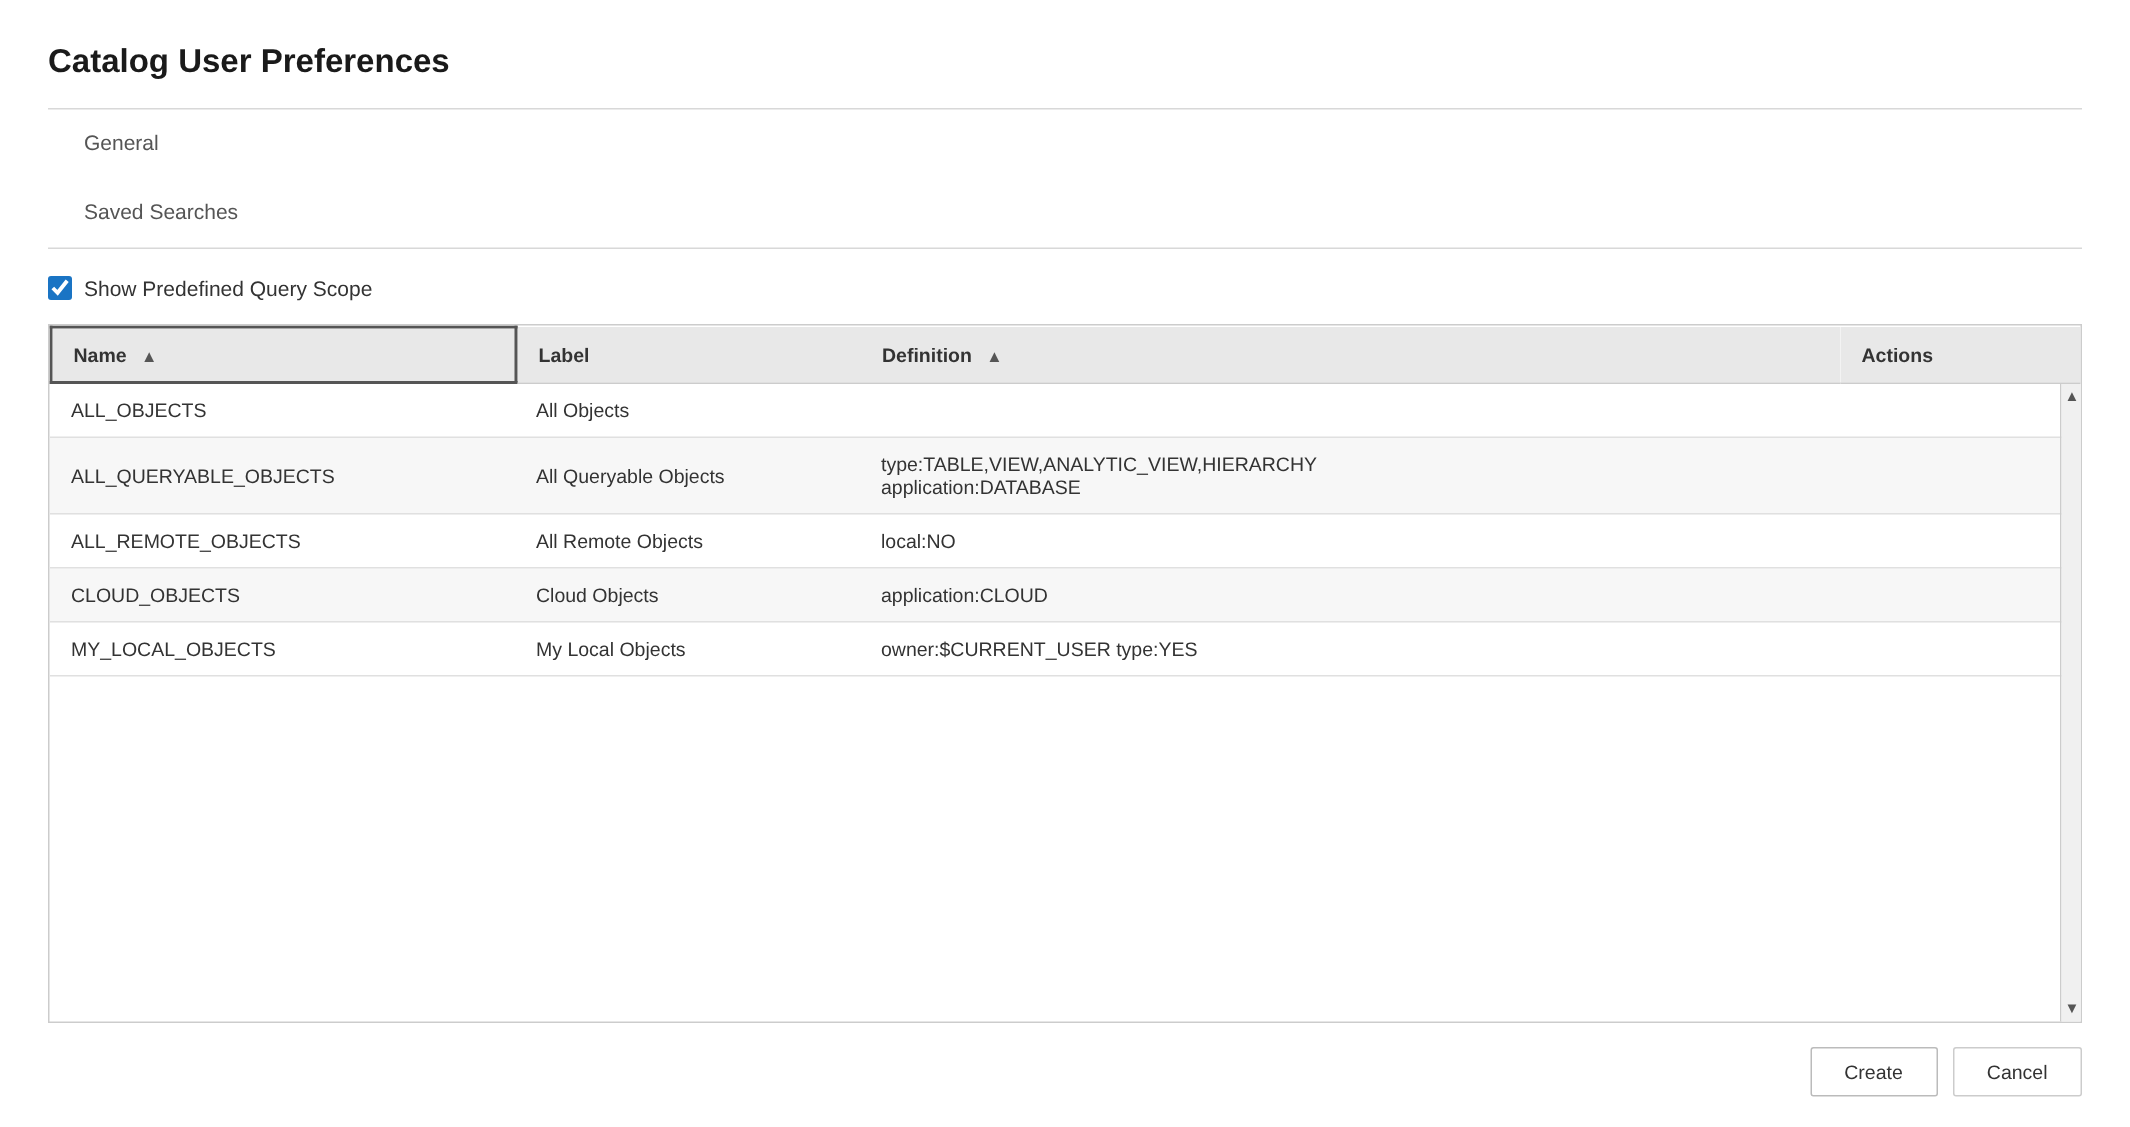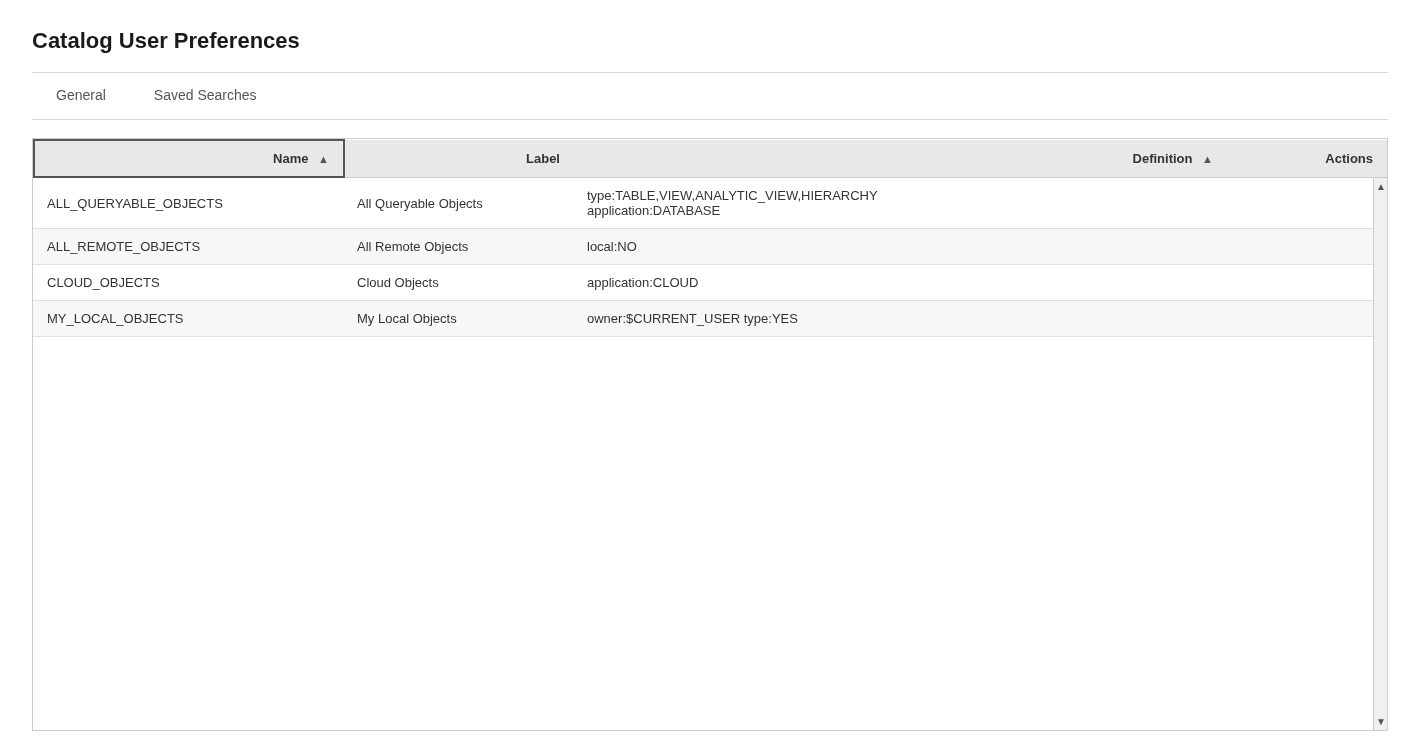--- a/index.html
+++ b/index.html
@@ -27,21 +27,21 @@
       color: #1a1a1a;
       margin-bottom: 18px;
     }
     .divider-top {
       border: none;
       border-top: 1px solid #d8d8d8;
       margin-bottom: 0;
     }
     .tabs {
       display: flex;
-      flex-direction: row;
+      flex-direction: column;
       border-bottom: 1px solid #d8d8d8;
       margin-bottom: 18px;
     }
     .tab {
       padding: 14px 24px;
       cursor: pointer;
       color: #555;
       font-size: 14px;
       border-bottom: 3px solid transparent;
       margin-bottom: -1px;
@@ -79,21 +79,21 @@
     table {
       width: 100%;
       border-collapse: collapse;
       table-layout: fixed;
     }
     thead tr {
       background: #e8e8e8;
     }
     th {
       padding: 10px 14px;
-      text-align: right;
+      text-align: left;
       font-weight: 600;
       font-size: 13px;
       color: #333;
       border-bottom: 1px solid #ccc;
       position: relative;
       user-select: none;
     }
     th.name-col {
       width: 310px;
       border: 2px solid #555;
@@ -177,20 +177,24 @@
 
 <div class="page-container">
   <h1 class="page-title">Catalog User Preferences</h1>
   <hr class="divider-top">
 
   <div class="tabs">
     <div class="tab">General</div>
     <div class="tab">Saved Searches</div>
   </div>
 
+  <div class="checkbox-row">
+    <input type="checkbox" checked="" style="">
+    <label class="checkbox-label">Show Predefined Query Scope</label>
+  </div>
 
   <div class="table-wrapper">
     <table>
       <colgroup>
         <col style="width:310px">
         <col style="width:230px">
         <col style="width:auto">
         <col style="width:160px">
       </colgroup>
       <thead>
@@ -215,20 +219,26 @@
     <div style="overflow-y:auto; flex:1; position:relative;">
       <table>
         <colgroup>
           <col style="width:310px">
           <col style="width:230px">
           <col style="width:auto">
           <col style="width:160px">
         </colgroup>
         <tbody id="table-body">
             <tr>
+              <td>ALL_OBJECTS</td>
+              <td>All Objects</td>
+              <td style="white-space: pre-line;"></td>
+              <td></td>
+            </tr>
+            <tr>
               <td>ALL_QUERYABLE_OBJECTS</td>
               <td>All Queryable Objects</td>
               <td style="white-space: pre-line;">type:TABLE,VIEW,ANALYTIC_VIEW,HIERARCHY
 application:DATABASE</td>
               <td></td>
             </tr>
             <tr>
               <td>ALL_REMOTE_OBJECTS</td>
               <td>All Remote Objects</td>
               <td style="white-space: pre-line;">local:NO</td>
@@ -250,13 +260,17 @@
       </table>
       <div class="scrollbar-container">
         <div class="scrollbar-track">
           <span class="scroll-arrow">▲</span>
           <span class="scroll-arrow">▼</span>
         </div>
       </div>
     </div>
   </div>
 
+  <div class="footer-actions">
+    <button class="btn btn-primary">Create</button>
+    <button class="btn">Cancel</button>
+  </div>
 </div>
 
 </body></html>

